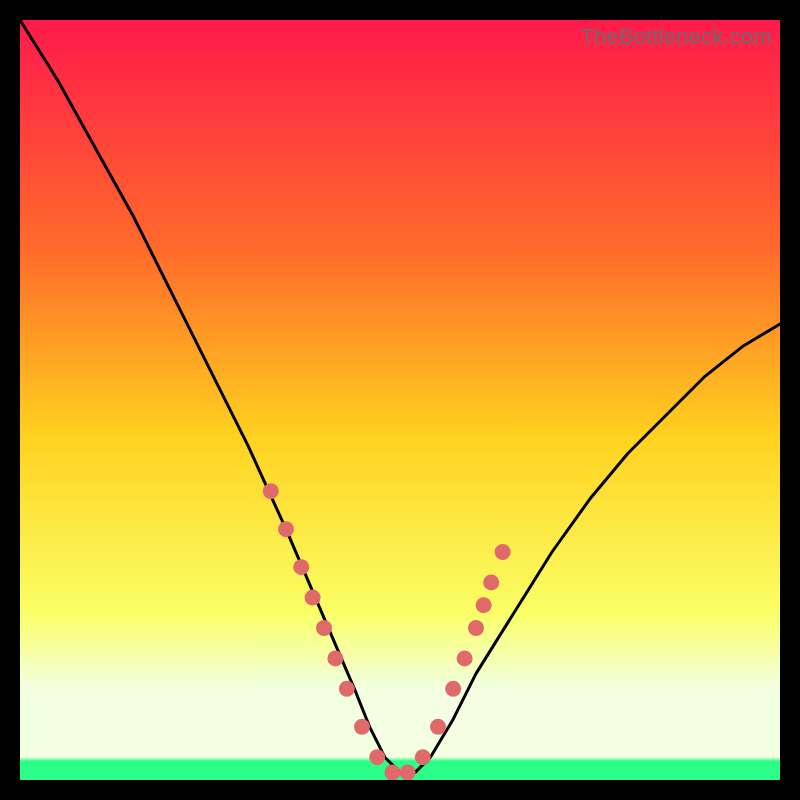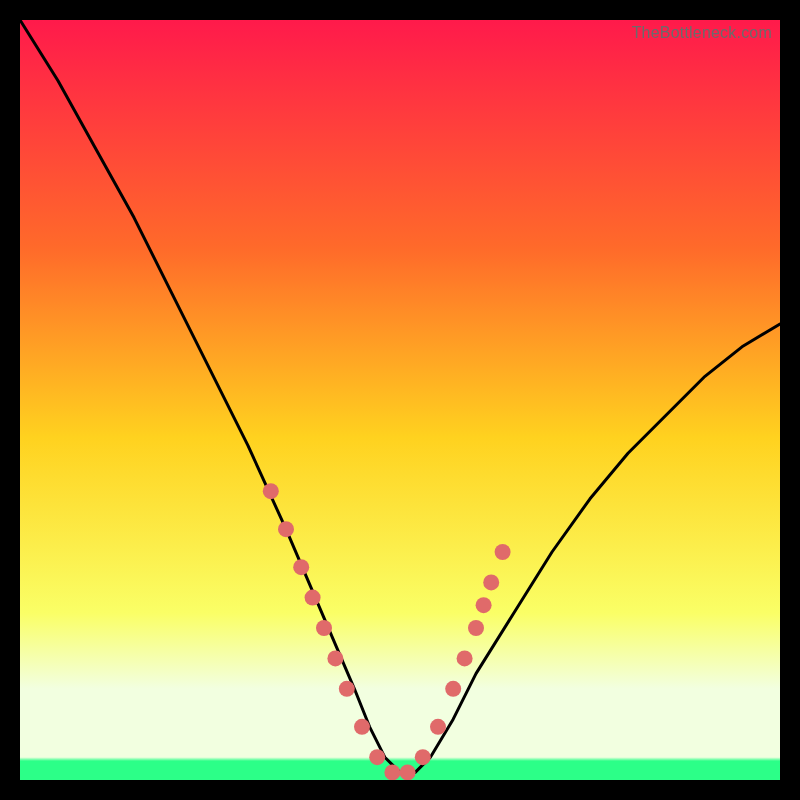--- a/index.html
+++ b/index.html
@@ -24,21 +24,21 @@
     left: 0;
     top: 0;
     width: 760px;
     height: 760px;
   }
   .watermark {
     position: absolute;
     top: 4px;
     right: 8px;
     color: #6b6b6b;
-    font-size: 16px;
+    font-size: 22px;
     font-weight: 500;
     letter-spacing: 0.2px;
     z-index: 10;
   }
   svg { display: block; }
 </style>
 </head>
 <body>
 
 <div class="frame">

